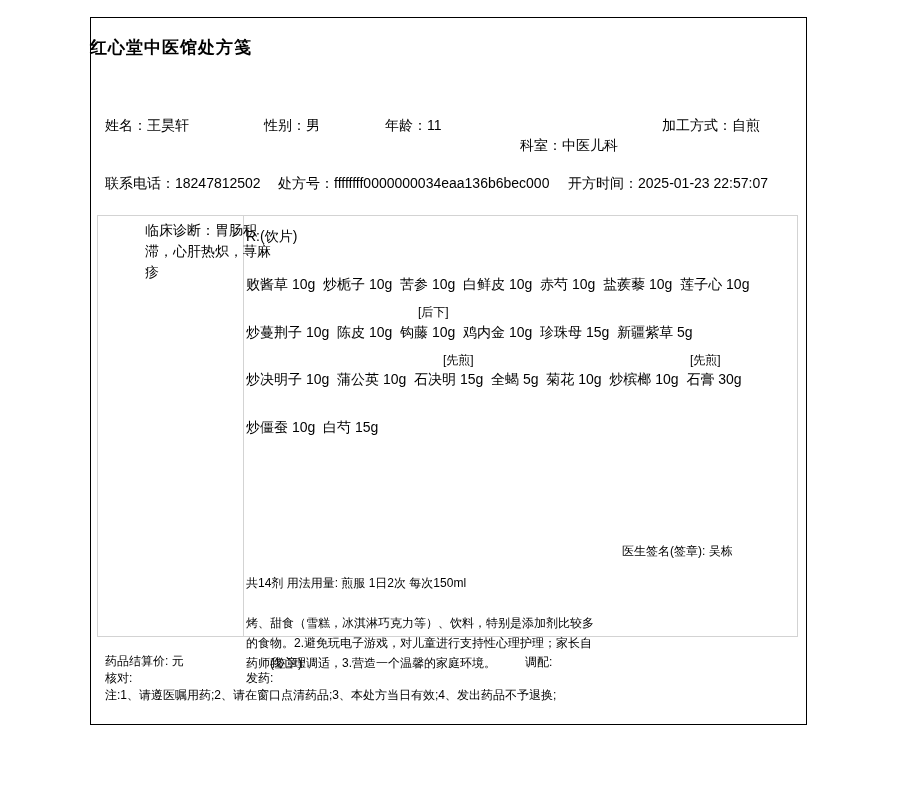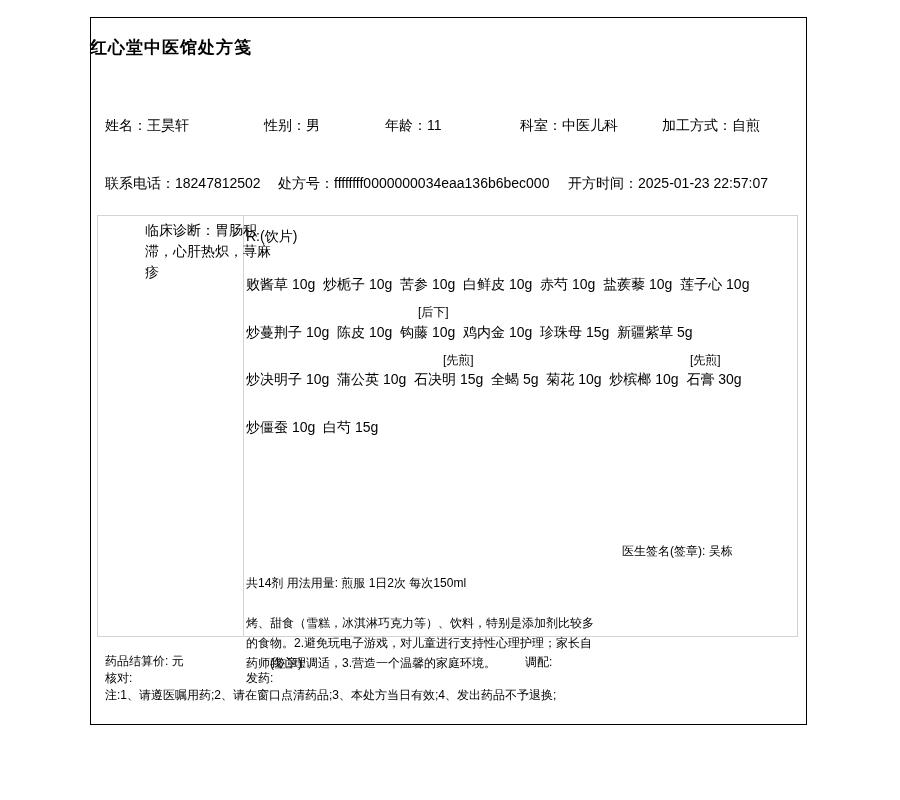--- a/index.html
+++ b/index.html
@@ -3,21 +3,21 @@
 <meta charset="utf-8">
 <style>
   html,body{margin:0;padding:0;background:#fff;}
   .page{position:relative;width:900px;height:800px;background:#fff;
         font-family:"Liberation Sans",sans-serif;color:#000;overflow:hidden;}
   .abs{position:absolute;}
   .outer-border{left:90px;top:17px;width:715px;height:706px;border:1px solid #000;}
   .title{left:90px;top:36px;width:676px;text-align:left;font-size:17px;font-weight:bold;letter-spacing:1px;}
   .fld{font-size:14px;white-space:pre;}
   .row1{top:117px;} .row2{top:151px;margin-top:24px;}
-  .f-name{left:105px;} .f-gender{left:264px;} .f-age{left:385px;} .f-dept{left:520px;} .f-proc{left:662px;}
+  .f-name{left:105px;} .f-gender{left:264px;} .f-age{left:385px;} .f-dept{left:520px;margin-top:20px;} .f-proc{left:662px;}
   .f-phone{left:105px;} .f-rxno{left:278px;} .f-time{left:568px;}
   .rxbox{left:97px;top:215px;width:699px;height:420px;border:1px solid #d3d3d3;}
   .rxbox .divider{position:absolute;left:145px;top:0;bottom:0;border-left:1px solid #d3d3d3;}
   .diag{left:105px;top:220px;width:126px;font-size:14px;line-height:21px;margin-left:40px;}
   .rx-header{left:246px;top:228px;font-size:14px;}
   .herb{left:246px;font-size:14px;white-space:pre;}
   .hl0{top:276px;} .hl1{top:324px;} .hl2{top:371px;} .hl3{top:419px;}
   .ann{font-size:12px;white-space:pre;}
   .ann0{left:418px;top:304px;} .ann1{left:443px;top:352px;} .ann2{left:690px;top:352px;}
   .small{font-size:12px;white-space:pre;}

